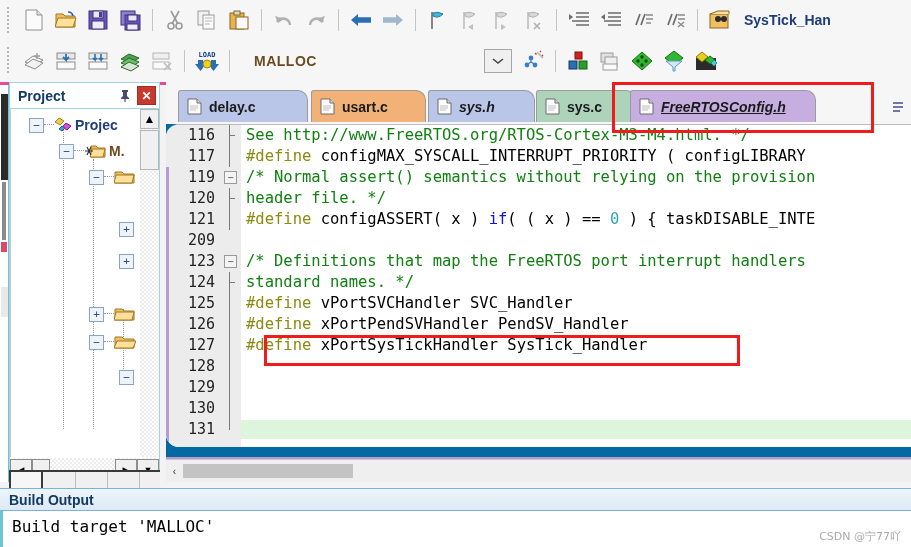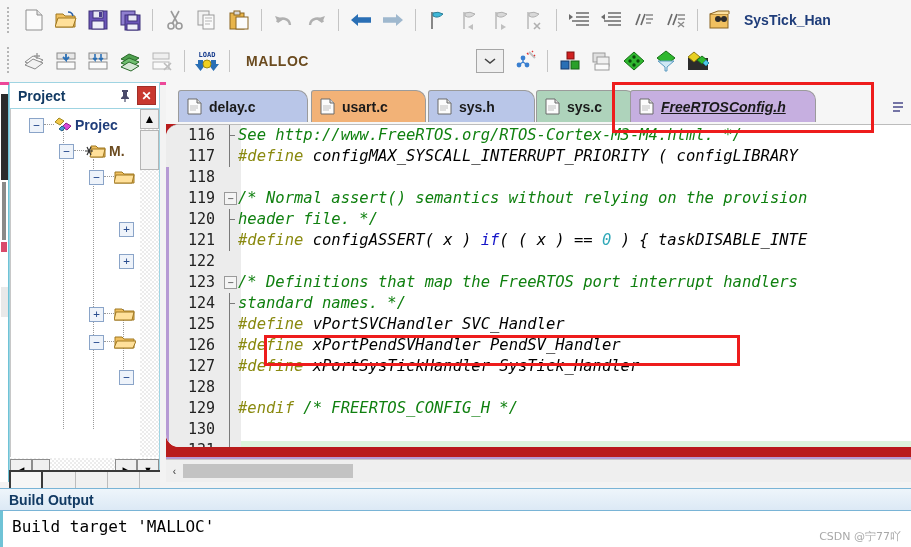--- a/index.html
+++ b/index.html
@@ -26,21 +26,21 @@
   .tb2{top:40px;height:42px;border-bottom:3px solid #ec4899;}
   .grip{position:absolute;left:6px;top:6px;width:4px;height:28px;
     background-image:radial-gradient(#b6b6b6 40%, transparent 41%);
     background-size:4px 4px;}
   .tb-row{position:absolute;left:18px;top:0;height:100%;display:flex;align-items:center;}
   .tbtn{width:28px;height:28px;display:flex;align-items:center;justify-content:center;
     margin:0 1px;border:1px solid transparent;border-radius:2px;}
   .sep{width:1px;height:22px;background:#c4c4c4;margin:0 6px;}
   .tb-label{font-size:14px;font-weight:bold;color:#1f3d7a;margin-left:8px;white-space:nowrap;}
 
-  .combo{display:flex;align-items:center;margin-left:10px;}
+  .combo{display:flex;align-items:center;margin-left:18px;}
   .combo-text{font-size:14px;font-weight:bold;color:#6b4b1f;
     letter-spacing:.5px;width:230px;}
   .combo-btn{width:26px;height:22px;border:1px solid #a6a6a6;background:#f0f0f0;
     display:flex;align-items:center;justify-content:center;}
 
   
   .project-panel{position:absolute;left:9px;top:82px;width:151px;height:400px;background:#ffffff;border:1px solid #9fd4e2;box-sizing:border-box;}
   .pp-header{height:25px;background:#ffffff;display:flex;align-items:center;border-bottom:1px solid #9fd4e2;}
   .pp-title{font-size:14px;font-weight:bold;color:#123a63;margin-left:8px;flex:1;}
   .pin-icon{width:16px;height:16px;margin-right:4px;display:flex;align-items:center;justify-content:center;}
@@ -70,42 +70,42 @@
   .hs-btn{width:22px;height:21px;background:#f0f0f0;border:1px solid #8d8d8d;
     display:flex;align-items:center;justify-content:center;box-sizing:border-box;font-size:9px;}
   .hs-thumb{width:18px;height:21px;background:#f0f0f0;border:1px solid #8d8d8d;box-sizing:border-box;}
 
   
   .pp-tabs{position:absolute;left:9px;top:470px;width:151px;height:28px;background:#f0f0f0;border-top:2px solid #3a3a3a;}
   .pp-tab{position:absolute;top:0;height:28px;border-right:1px solid #bcbcbc;}
   .pp-tab.sel{left:0;width:30px;background:#f6f6f6;border-left:2px solid #3a3a3a;border-right:2px solid #3a3a3a;}
 
   
-  .editor{position:absolute;left:166px;top:82px;width:745px;height:400px;background:#b91c1c;}
+  .editor{position:absolute;left:166px;top:82px;width:745px;height:400px;background:#0369a1;}
   .tabstrip{position:relative;height:42px;background:#f6f6f6;}
   .etab{position:absolute;top:8px;height:32px;box-sizing:border-box;
     display:flex;align-items:center;padding:0 10px 0 8px;
     border:1px solid #9b9b9b;border-bottom:none;
     border-radius:3px 10px 0 0;font-size:14px;font-weight:bold;color:#1a1a1a;white-space:nowrap;}
   .etab .fileicon{width:15px;height:17px;margin-right:7px;flex:none;}
   .etab.blue{background:#b9c6e8;}
   .etab.orange{background:#f2b277;}
   .etab.green{background:#aed3bb;}
   .etab.purple{background:#c6afe0;}
   .etab.purple span.lbl{text-decoration:underline;font-style:italic;}
 
   .code-area{position:absolute;left:0;top:42px;width:843px;height:322px;background:#fff;
     border-top:1px solid #bcbcbc;overflow:hidden;border-radius:13px;}
   .gutter{position:absolute;left:0;top:0;width:57px;height:322px;background:#ececec;}
   .fold-col{position:absolute;left:57px;top:0;width:18px;height:322px;background:#ececec;}
   .code-lines{position:absolute;left:0;top:0;width:745px;height:322px;
     font-family:"DejaVu Sans Mono","Liberation Mono",monospace;font-size:15.5px;line-height:21px;}
   .cl{position:relative;height:21px;white-space:nowrap;}
   .cl .ln{position:absolute;left:0;width:49px;text-align:right;color:#222;font-size:15px;}
-  .cl .txt{position:absolute;left:72px;font-style:italic;}
+  .cl .txt{position:absolute;left:80px;}
   .cl.hl .hlbg{position:absolute;left:75px;top:1px;width:670px;height:19px;background:#ddf5dd;}
   .c-green{color:#108010;}
   .c-olive{color:#8a8a10;}
   .c-blue{color:#1414c8;}
   .c-num{color:#2fa8b8;}
   .c-black{color:#000;}
   
   .foldbox{position:absolute;left:58px;width:11px;height:11px;border:1px solid #9a9a9a;background:#f4f4f4;
     display:flex;align-items:center;justify-content:center;font-size:10px;line-height:1;color:#555;
     font-family:"DejaVu Sans Mono",monospace;}
@@ -517,21 +517,21 @@
       <div class="etab orange" style="left:145px;width:115px;">
         <span class="fileicon">
           <svg width="15" height="17" viewBox="0 0 15 17">
               <path d="M1 1 h9 l4 4 v11 h-13 z" fill="#fcfcfc" stroke="#6a6a6a"></path>
               <path d="M10 1 v4 h4" fill="#dcdcdc" stroke="#6a6a6a"></path>
               <path d="M3 8 h8 M3 10 h8 M3 12 h6" stroke="#c0c0c0"></path>
             </svg>
         </span>
         <span class="lbl">usart.c</span>
       </div>
-      <div class="etab blue" style="left:262px;width:107px;">
+      <div class="etab blue" style="left:262px;width:107px;font-style:italic;">
         <span class="fileicon">
           <svg width="15" height="17" viewBox="0 0 15 17">
               <path d="M1 1 h9 l4 4 v11 h-13 z" fill="#fcfcfc" stroke="#6a6a6a"></path>
               <path d="M10 1 v4 h4" fill="#dcdcdc" stroke="#6a6a6a"></path>
               <path d="M3 8 h8 M3 10 h8 M3 12 h6" stroke="#c0c0c0"></path>
             </svg>
         </span>
         <span class="lbl">sys.h</span>
       </div>
       <div class="etab green" style="left:370px;width:100px;">
@@ -571,41 +571,37 @@
             <div class="foldline" style="top: 0px; height: 21px;"></div>
             <div class="foldtick" style="top: 10px;"></div>
             <span class="txt"><span class="c-green">See http://www.FreeRTOS.org/RTOS-Cortex-M3-M4.html. */</span></span>
           </div>
           <div class="cl">
             <span class="ln">117</span>
             <div class="foldline" style="top: 0px; height: 21px;"></div>
             <span class="txt"><span class="c-olive">#define</span><span class="c-black"> configMAX_SYSCALL_INTERRUPT_PRIORITY  ( configLIBRARY</span></span>
           </div>
           <div class="cl">
-            <span class="ln">118</span>
-            <span class="txt"></span>
-          </div>
-          <div class="cl">
             <span class="ln">119</span>
             <div class="foldbox" style="top: 4px;">−</div>
             <span class="txt"><span class="c-green">/* Normal assert() semantics without relying on the provision</span></span>
           </div>
           <div class="cl">
             <span class="ln">120</span>
             <div class="foldline" style="top: 0px; height: 21px;"></div>
             <div class="foldtick" style="top: 10px;"></div>
             <span class="txt"><span class="c-green">header file. */</span></span>
           </div>
           <div class="cl">
             <span class="ln">121</span>
             <div class="foldline" style="top: 0px; height: 21px;"></div>
             <span class="txt"><span class="c-olive">#define</span><span class="c-black"> configASSERT( x ) </span><span class="c-blue">if</span><span class="c-black">( ( x ) == </span><span class="c-num">0</span><span class="c-black"> ) { taskDISABLE_INTE</span></span>
           </div>
           <div class="cl">
-            <span class="ln">122</span>
+            <span class="ln">209</span>
             <span class="txt"></span>
           </div>
           <div class="cl">
             <span class="ln">123</span>
             <div class="foldbox" style="top: 4px;">−</div>
             <span class="txt"><span class="c-green">/* Definitions that map the FreeRTOS port interrupt handlers</span></span>
           </div>
           <div class="cl">
             <span class="ln">124</span>
             <div class="foldline" style="top: 0px; height: 21px;"></div>
@@ -628,21 +624,20 @@
             <span class="txt"><span class="c-olive">#define</span><span class="c-black"> xPortSysTickHandler SysTick_Handler</span></span>
           </div>
           <div class="cl">
             <span class="ln">128</span>
             <div class="foldline" style="top: 0px; height: 21px;"></div>
             <span class="txt"></span>
           </div>
           <div class="cl">
             <span class="ln">129</span>
             <div class="foldline" style="top: 0px; height: 21px;"></div>
-            <span class="txt"><span class="c-olive">#endif</span><span class="c-green"> /* FREERTOS_CONFIG_H */</span></span>
           </div>
           <div class="cl">
             <span class="ln">130</span>
             <div class="foldline" style="top: 0px; height: 21px;"></div>
             <span class="txt"></span>
           </div>
           <div class="cl hl">
             <div class="hlbg"></div>
             <span class="ln">131</span>
             <div class="foldline" style="top: 0px; height: 11px;"></div>

